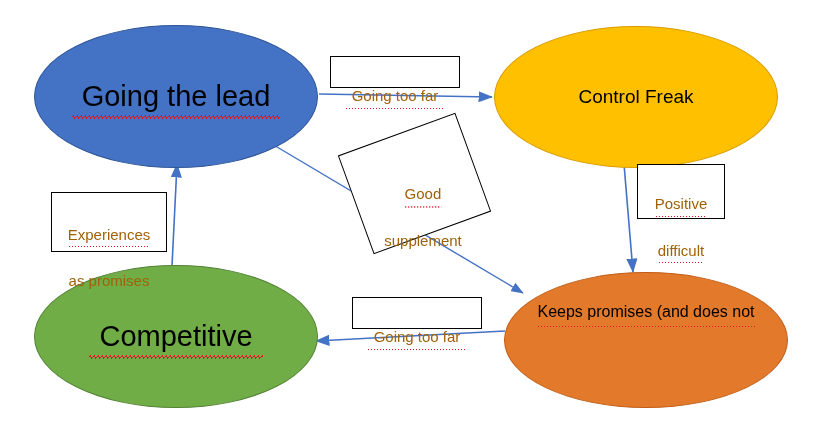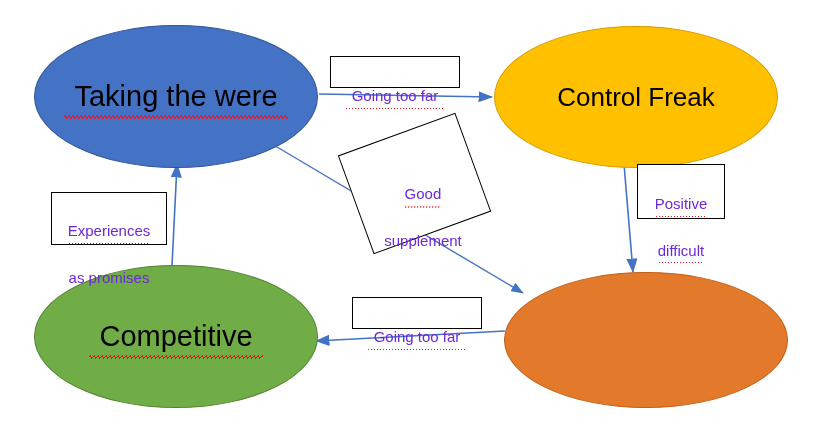--- a/index.html
+++ b/index.html
@@ -47,21 +47,21 @@
     background: #4472C4;
     border: 1px solid #2f5597;
   }
   #node-taking-the-lead .node-text { font-size: 29px; }
 
   #node-control-freak {
     left: 494px; top: 26px; width: 284px; height: 142px;
     background: #FFC000;
     border: 1px solid #d99b00;
   }
-  #node-control-freak .node-text { font-size: 26px; }
+  #node-control-freak .node-text { font-size: 19px; }
 
   #node-competitive {
     left: 34px; top: 265px; width: 284px; height: 143px;
     background: #70AD47;
     border: 1px solid #548235;
   }
   #node-competitive .node-text { font-size: 29px; }
 
   #node-keeps-promises {
     left: 504px; top: 272px; width: 284px; height: 136px;
@@ -75,31 +75,31 @@
     background: #ffffff;
     border: 1px solid #000000;
     display: flex;
     align-items: center;
     justify-content: center;
     text-align: center;
     z-index: 3;
     box-sizing: border-box;
   }
   .label-box .label-text {
-    color: #6d28d9;
+    color: #a16207;
     font-size: 15px;
     line-height: 1.55;
     white-space: pre-line;
     padding: 0 7px;
     margin-top: 48px;
   }
 
   #label-going-too-far-top { left: 330px; top: 56px; width: 130px; height: 32px; }
   #label-going-too-far-bottom { left: 352px; top: 297px; width: 130px; height: 32px; }
-  #label-experiences-as-difficult { left: 51px; top: 192px; width: 116px; height: 53px; }
+  #label-experiences-as-difficult { left: 51px; top: 192px; width: 116px; height: 60px; }
   #label-positive-opposite { left: 637px; top: 164px; width: 88px; height: 55px; }
 
   #label-good-supplement {
     left: 352px; top: 131px; width: 125px; height: 105px;
     transform: rotate(-20deg);
   }
   #label-good-supplement .label-text {
     transform: rotate(20deg);
     display: block;
   }
@@ -145,34 +145,34 @@
     <line x1="272" y1="144" x2="523" y2="293" stroke="#4472C4" stroke-width="1.4" marker-end="url(#arrowhead)"></line>
 
     <line x1="624" y1="164" x2="633" y2="272" stroke="#4472C4" stroke-width="1.6" marker-end="url(#arrowhead)"></line>
 
     <line x1="505" y1="331" x2="316" y2="341" stroke="#4472C4" stroke-width="1.6" marker-end="url(#arrowhead)"></line>
 
     <line x1="172" y1="266" x2="177" y2="164" stroke="#4472C4" stroke-width="1.6" marker-end="url(#arrowhead)"></line>
   </svg>
 
   <div class="node" id="node-taking-the-lead">
-    <span class="node-text squiggle">Taking the were</span>
+    <span class="node-text squiggle">Going the lead</span>
   </div>
 
   <div class="node" id="node-control-freak">
     <span class="node-text">Control Freak</span>
   </div>
 
   <div class="node" id="node-competitive">
     <span class="node-text squiggle">Competitive</span>
   </div>
 
   <div class="node" id="node-keeps-promises">
     <span class="node-text">
-      <br>
+      <span class="squiggle sq-sm">Keeps promises (and does not</span><br>
       <br>
     </span>
   </div>
 
   <div class="label-box" id="label-going-too-far-top">
     <span class="label-text squiggle sq-sm">Going too far</span>
   </div>
 
   <div class="label-box" id="label-good-supplement">
     <span class="label-text">

